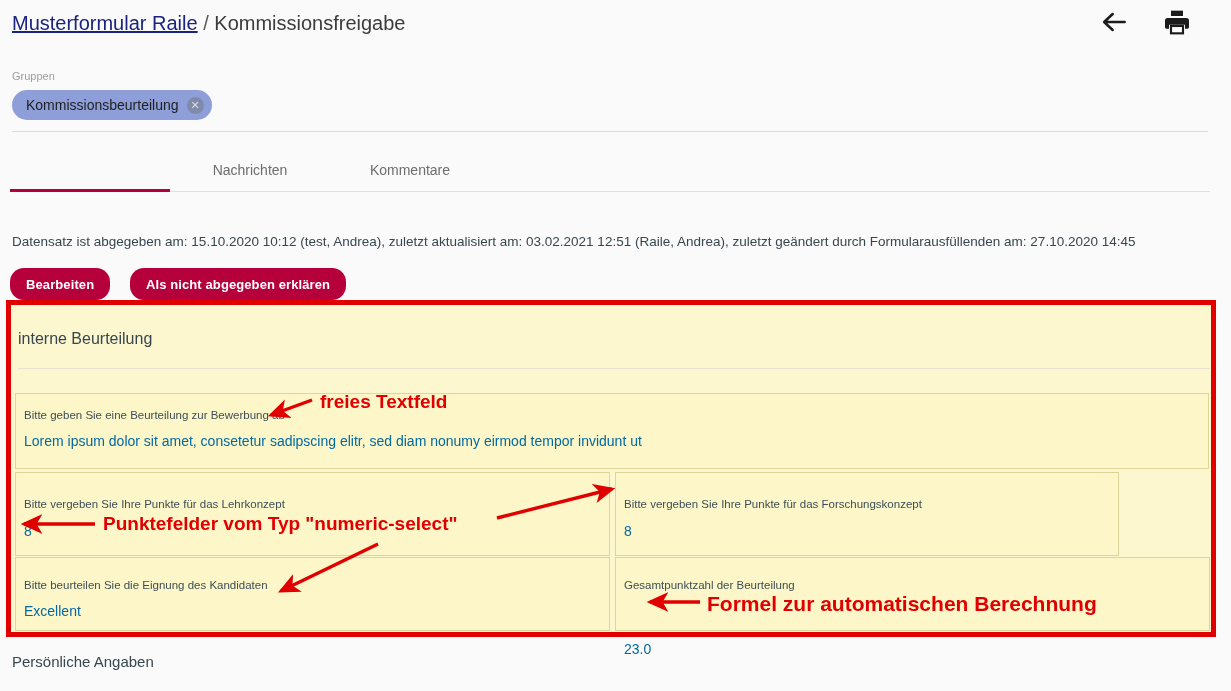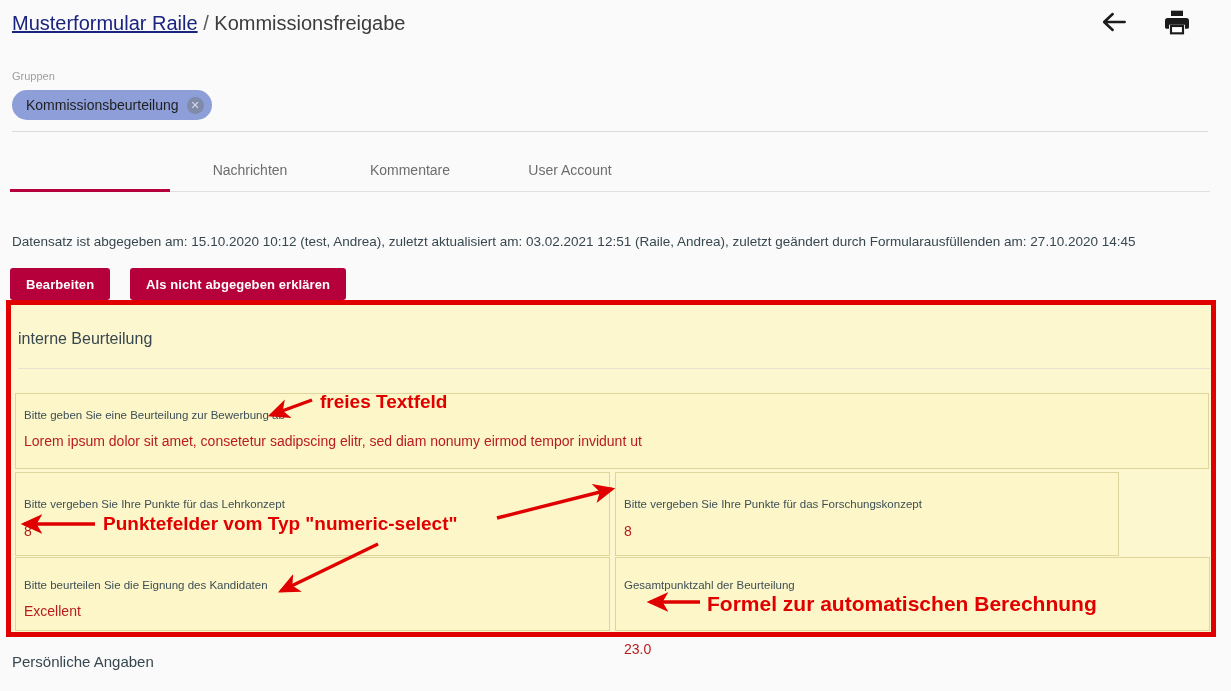--- a/index.html
+++ b/index.html
@@ -80,21 +80,21 @@
   
   #status-line{
     position:absolute;left:12px;top:234px;
     font-size:13.5px;color:#37474f;white-space:nowrap;text-align:right;
   }
 
   
   .btn{
     position:absolute;top:268px;height:32px;
     background:#b5003c;color:#ffffff;
-    border:none;border-radius:3px;
+    border:none;border-radius:14px;
     font-family:"Liberation Sans", sans-serif;
     font-size:13px;font-weight:bold;
     cursor:pointer;padding:0 16px;
     letter-spacing:.1px;
   }
   #btn-edit{left:10px;}
   #btn-undeclare{left:130px;}
 
   
   #form-panel{
@@ -114,21 +114,21 @@
     background:#fcf6c8;
     border:1px solid #ded59a;
     box-sizing:border-box;
   }
   .fcard .flabel{
     position:absolute;left:8px;
     font-size:11.5px;color:#3d4f57;white-space:nowrap;
   }
   .fcard .fvalue{
     position:absolute;left:8px;
-    font-size:14px;color:#b91c1c;white-space:nowrap;
+    font-size:14px;color:#0369a1;white-space:nowrap;
   }
 
   
   #card-section{
     left:1px;top:1px;width:1048px;height:62px;
     border:none;background:transparent;
   }
   #section-title{
     position:absolute;left:6px;top:24px;
     font-size:16px;color:#37474f;
@@ -220,21 +220,20 @@
 <div id="groups-label">Gruppen</div>
 <div id="chip">
   <span class="chip-label">Kommissionsbeurteilung</span>
   <span class="chip-x">✕</span>
 </div>
 <div id="chip-divider"></div>
 
 <div id="tabs">
   <div class="tab" style="left:160px;width:160px;">Nachrichten</div>
   <div class="tab" style="left:320px;width:160px;">Kommentare</div>
-  <div class="tab" style="left:480px;width:160px;">User Account</div>
   <div id="tabs-underline"></div>
   <div id="tab-active-bar"></div>
 </div>
 
 <div id="status-line">Datensatz ist abgegeben am: 15.10.2020 10:12 (test, Andrea), zuletzt aktualisiert am: 03.02.2021 12:51 (Raile, Andrea), zuletzt geändert durch Formularausfüllenden am: 27.10.2020 14:45</div>
 
 <button class="btn" id="btn-edit">Bearbeiten</button>
 <button class="btn" id="btn-undeclare">Als nicht abgegeben erklären</button>
 
 <div id="form-panel">

